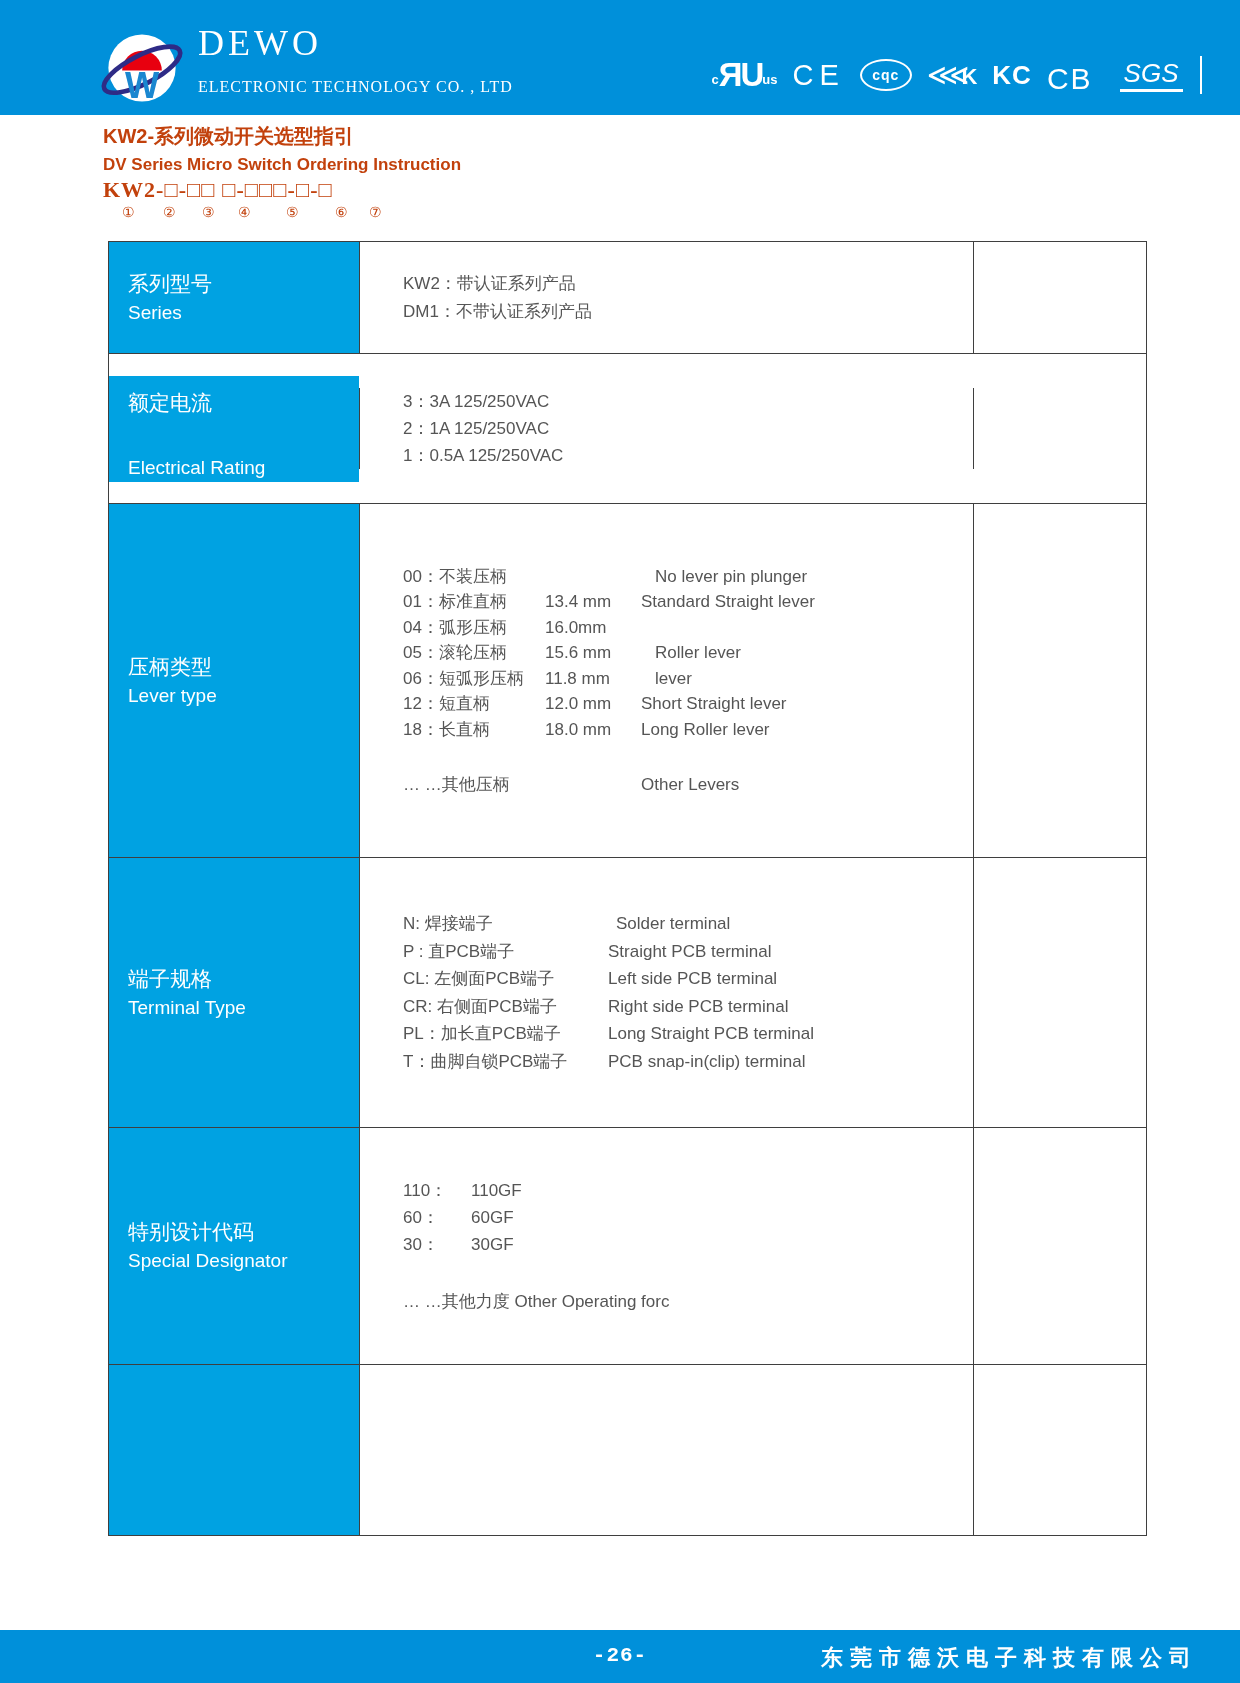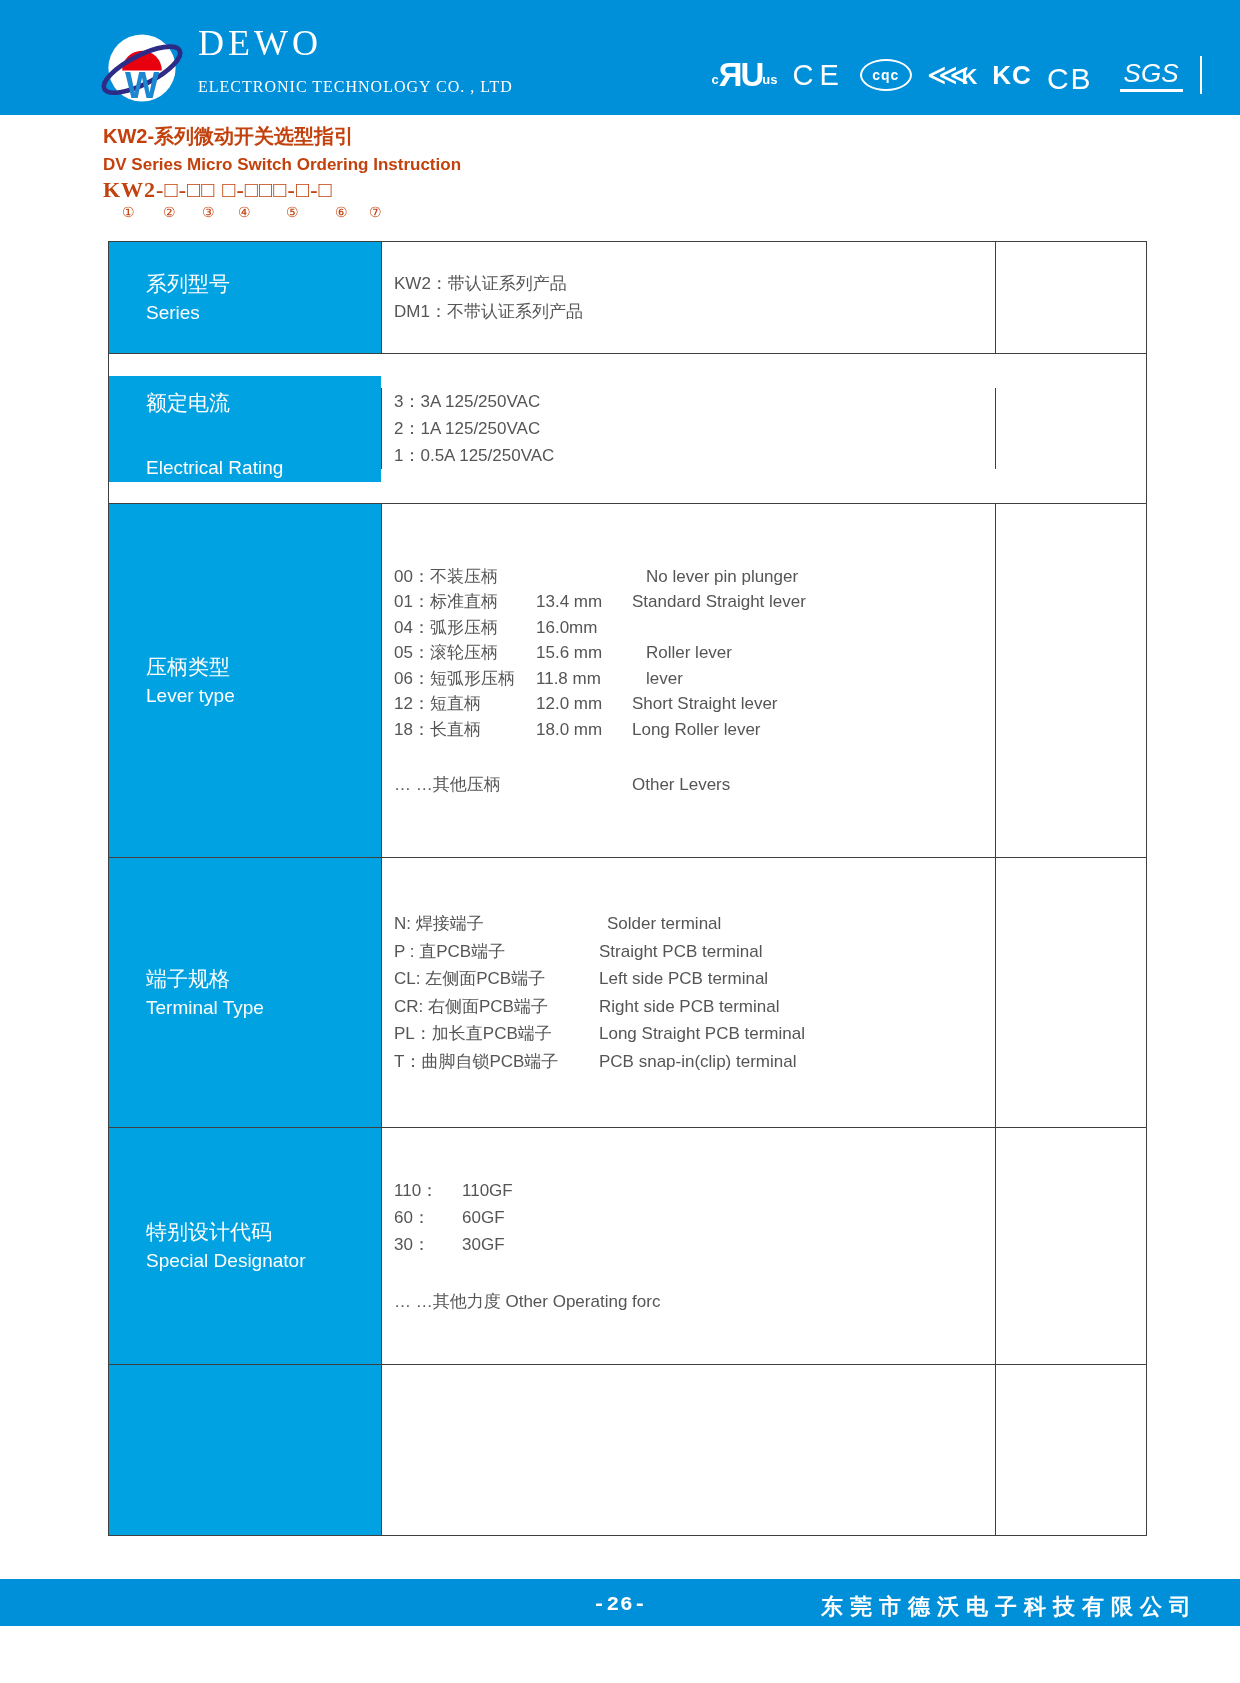--- a/index.html
+++ b/index.html
@@ -40,44 +40,44 @@
   .markers span:nth-child(6){left:232px;}
   .markers span:nth-child(7){left:266px;}
   
   .otable{
     position:absolute;left:108px;top:241px;width:1039px;
     border:1.5px solid #3f3f3f;box-sizing:border-box;
   }
   .t-row{display:flex;box-sizing:border-box;}
   .t-row + .t-row{border-top:1.5px solid #3f3f3f;}
   .t-label{
-    width:272px;box-sizing:border-box;background:#00a2e2;color:#ffffff;
-    padding-left:37px;display:flex;flex-direction:column;justify-content:center;
+    width:250px;box-sizing:border-box;background:#00a2e2;color:#ffffff;
+    padding-left:19px;display:flex;flex-direction:column;justify-content:center;
   }
   .t-label .zh{font-size:21px;line-height:30px;}
   .t-label .en{font-size:19px;line-height:28px;}
   .t-label.split{justify-content:flex-start;padding-top:12px;}
   .t-label.split .en{margin-top:36px;}
   .t-content{
     width:615px;box-sizing:border-box;border-left:1.5px solid #3f3f3f;border-right:1.5px solid #3f3f3f;
-    padding-left:12px;display:flex;flex-direction:column;justify-content:center;
+    padding-left:43px;display:flex;flex-direction:column;justify-content:center;
     color:#555555;font-size:17px;
   }
   .t-extra{flex:1;}
   .ln{line-height:28px;}
   .ln27{line-height:27px;}
   .grid-lever{display:grid;grid-template-columns:142px 96px 1fr;line-height:25.5px;}
   .grid-lever .en-ind{padding-left:14px;}
   .grid-term{display:grid;grid-template-columns:205px 1fr;line-height:27.5px;}
   .grid-spec{display:grid;grid-template-columns:68px 1fr;line-height:27px;}
   .other-line{margin-top:30px;}
   .h-r1{height:111px;} .h-r2{height:150px;align-items:center;} .h-r3{height:354px;}
   .h-r4{height:270px;} .h-r5{height:237px;} .h-r6{height:171px;}
   
-  .footer{position:absolute;left:0;top:1579px;width:1240px;height:47px;background:#0090da;color:#fff;}
+  .footer{position:absolute;left:0;top:1630px;width:1240px;height:54px;background:#0090da;color:#fff;}
   .page-num{position:absolute;left:0;right:0;text-align:center;top:14px;font-family:"Liberation Mono",monospace;font-size:21px;font-weight:bold;letter-spacing:1px;}
   .company{position:absolute;right:42px;top:13px;font-size:22px;font-weight:bold;letter-spacing:7px;}
 </style>
 </head>
 <body>
 
 <div class="page">
 
   <div class="header">
     <svg class="logo" viewBox="-8 -8 116 104" overflow="visible">

